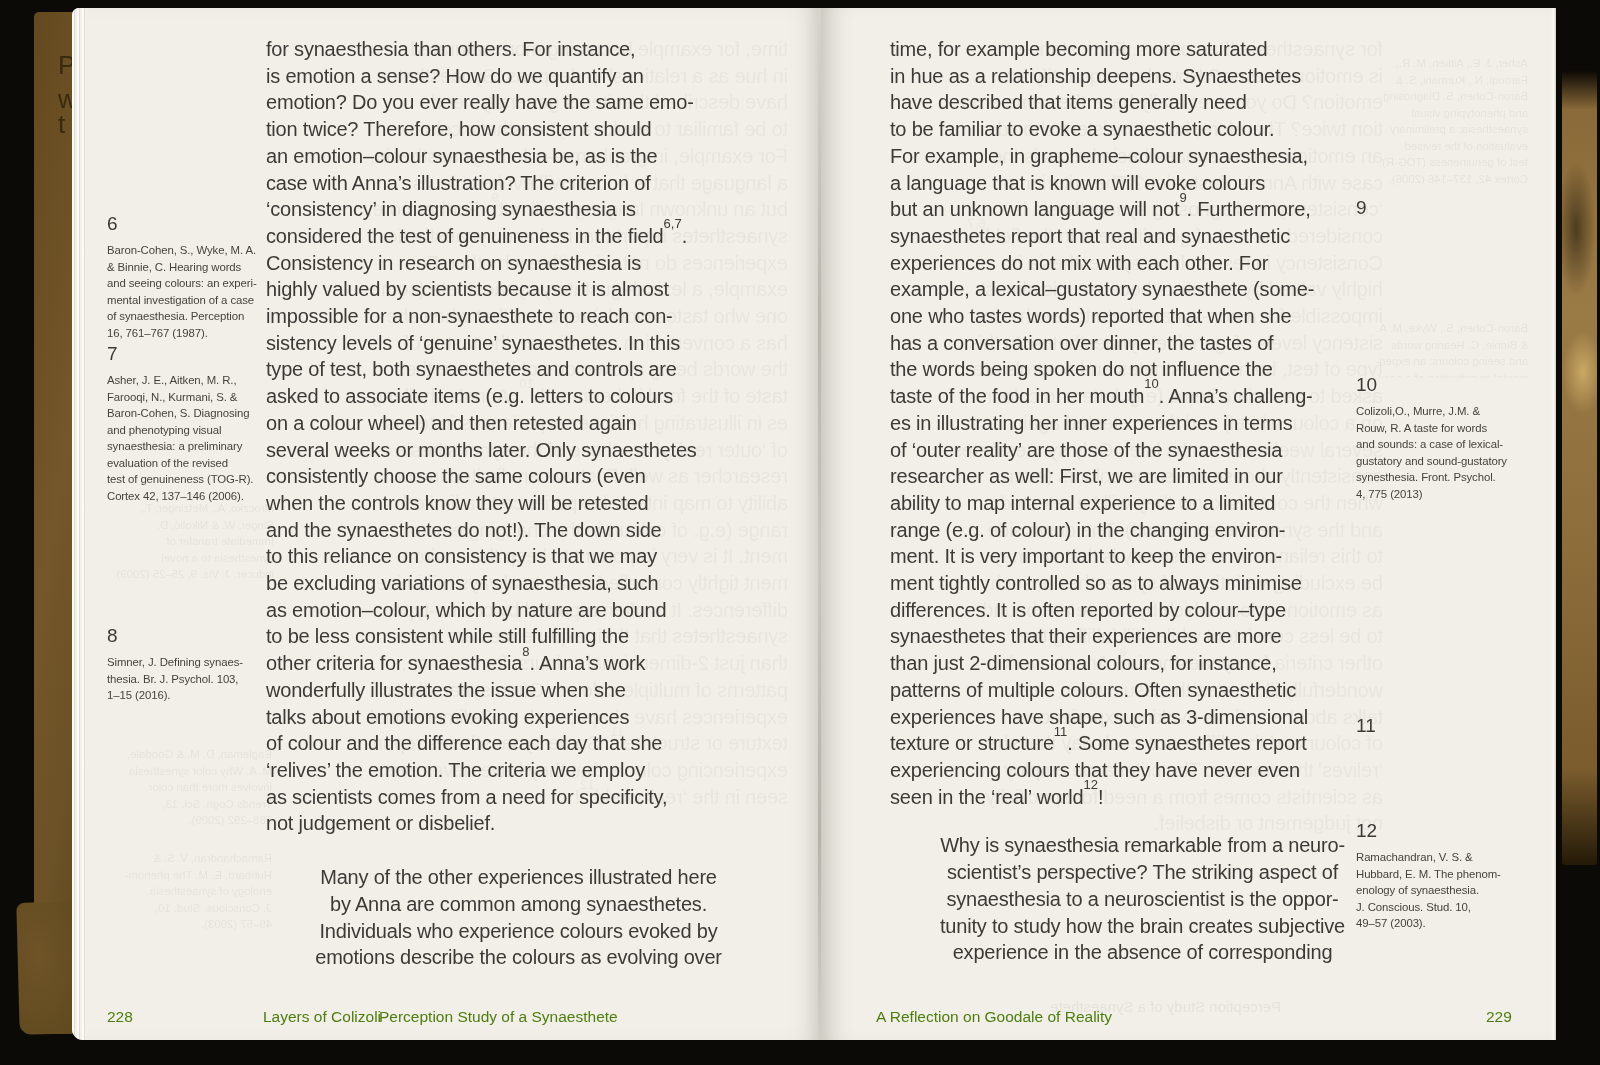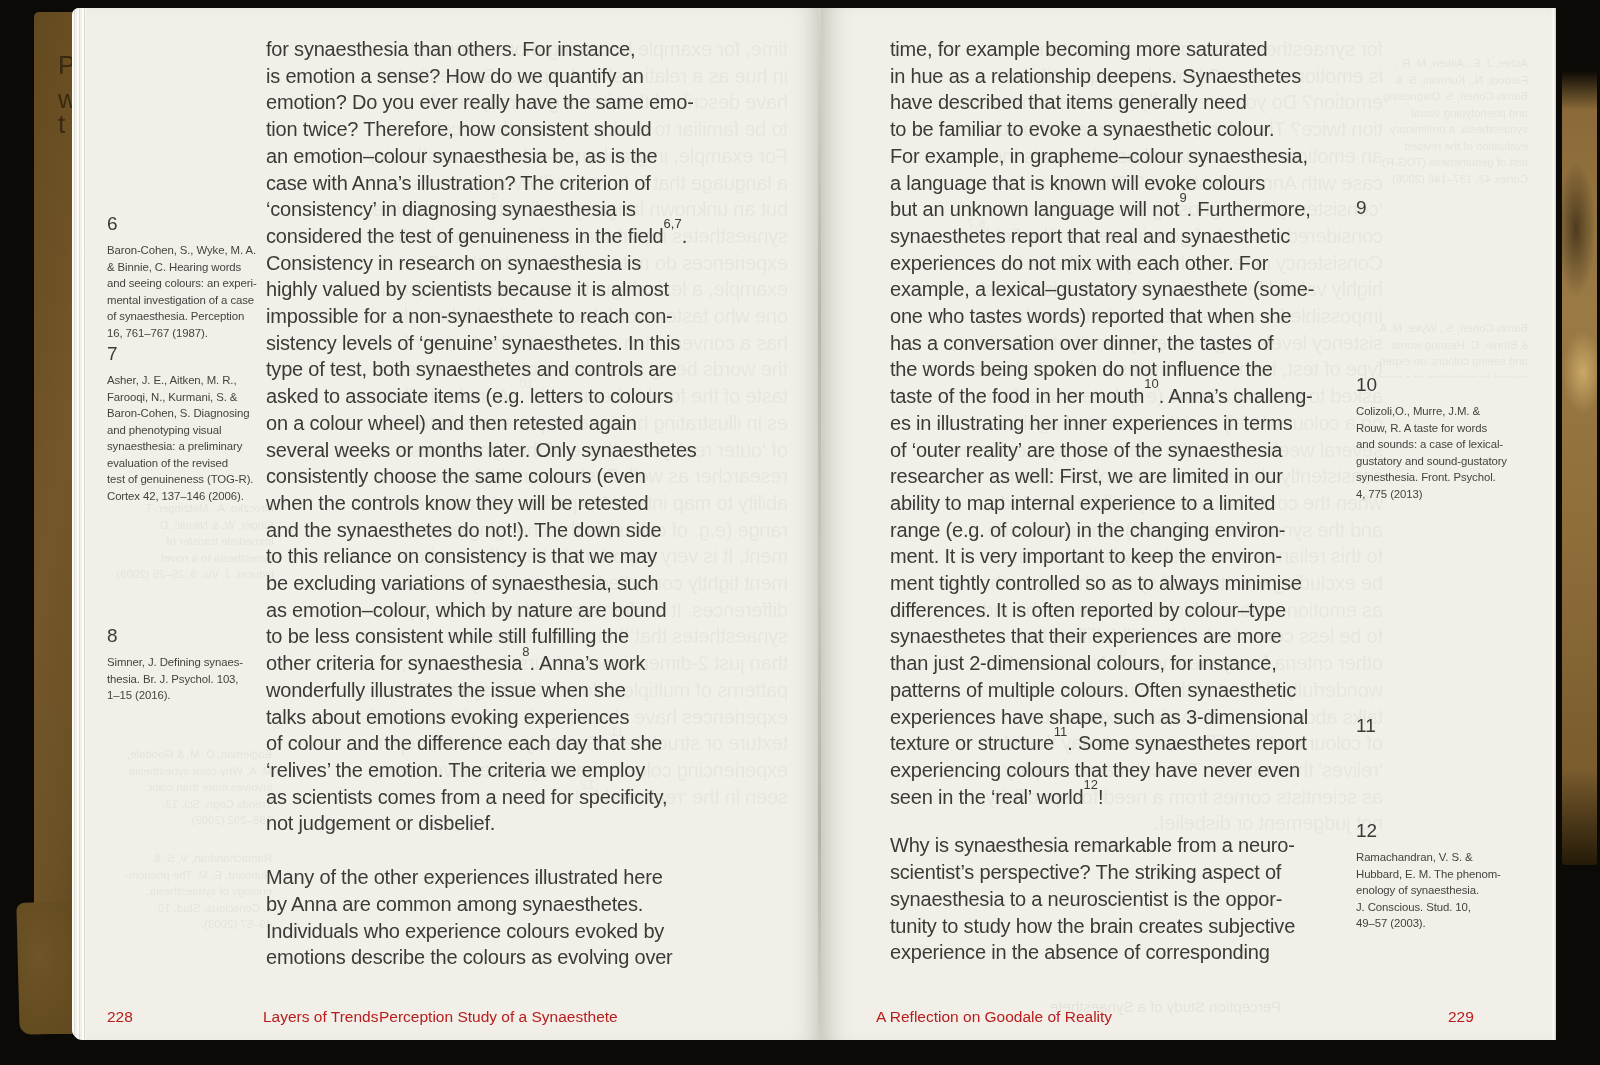--- a/index.html
+++ b/index.html
@@ -62,31 +62,31 @@
   }
   
   .main-col{
     position:absolute;top:28px;width:505px;
     font-size:20px;line-height:26.7px;letter-spacing:-0.2px;
     color:#3c3a36;
   }
   .page-left .main-col{left:194px;}
   .page-right .main-col{left:58px;margin-left:12px;}
   .para{margin:0;white-space:pre-line;}
-  .para + .para{margin-top:27px;}
+  .para + .para{margin-top:27px;text-align:center;}
   .page-right .para + .para{margin-top:22px;}
   sup{font-size:13px;line-height:0;position:relative;top:-7px;letter-spacing:0;}
   
   .note{position:absolute;width:172px;}
   .page-left .note{left:35px;}
   .page-right .note{left:536px;}
   .note-num{font-size:19px;line-height:1;margin:0 0 9px 0;color:#3c3a36;}
   .note-text{font-size:11.4px;line-height:16.5px;letter-spacing:-0.1px;color:#45433f;white-space:pre-line;}
   
-  .footer-item{position:absolute;top:1000px;font-size:15.5px;line-height:1.2;white-space:nowrap;color:#b91c1c;}
+  .footer-item{position:absolute;top:1000px;font-size:15.5px;line-height:1.2;white-space:nowrap;color:#4d7c0f;}
   
   .ghost{
     position:absolute;transform:scaleX(-1);opacity:.055;color:#55524a;
     filter:blur(.5px);pointer-events:none;overflow:hidden;
   }
   .ghost.para-ghost{width:505px;top:28px;font-size:20px;line-height:26.7px;letter-spacing:-0.2px;}
   .ghost.note-ghost{width:172px;font-size:11.4px;line-height:16.5px;opacity:.075;}
   .ghost.footer-ghost{font-size:15px;white-space:nowrap;opacity:.08;}
 </style>
 </head>
@@ -215,21 +215,21 @@
 ‘relives’ the emotion. The criteria we employ
 as scientists comes from a need for specificity,
 not judgement or disbelief.</p>
       <p class="para">Many of the other experiences illustrated here
 by Anna are common among synaesthetes.
 Individuals who experience colours evoked by
 emotions describe the colours as evolving over</p>
     </div>
 
     <div class="footer-item" style="left:35px;">228</div>
-    <div class="footer-item" style="left:191px;">Layers of Trends</div>
+    <div class="footer-item" style="left:191px;">Layers of Colizoli</div>
     <div class="footer-item" style="left:307px;">Perception Study of a Synaesthete</div>
   </div>
 
   <div class="page page-right">
 
     <div class="ghost para-ghost" style="left:58px;">
       <p class="para">for synaesthesia than others. For instance,
 is emotion a sense? How do we quantify an
 emotion? Do you ever really have the same emo-
 tion twice? Therefore, how consistent should
@@ -335,17 +335,17 @@
 experiencing colours that they have never even
 seen in the ‘real’ world<sup>12</sup>!</p>
       <p class="para">Why is synaesthesia remarkable from a neuro-
 scientist’s perspective? The striking aspect of
 synaesthesia to a neuroscientist is the oppor-
 tunity to study how the brain creates subjective
 experience in the absence of corresponding</p>
     </div>
 
     <div class="footer-item" style="left:56px;">A Reflection on Goodale of Reality</div>
-    <div class="footer-item" style="left:628px;text-align:center;">229</div>
+    <div class="footer-item" style="left:666px;text-align:center;">229</div>
   </div>
 
   <div class="gutter"></div>
 </div>
 
 </body></html>

